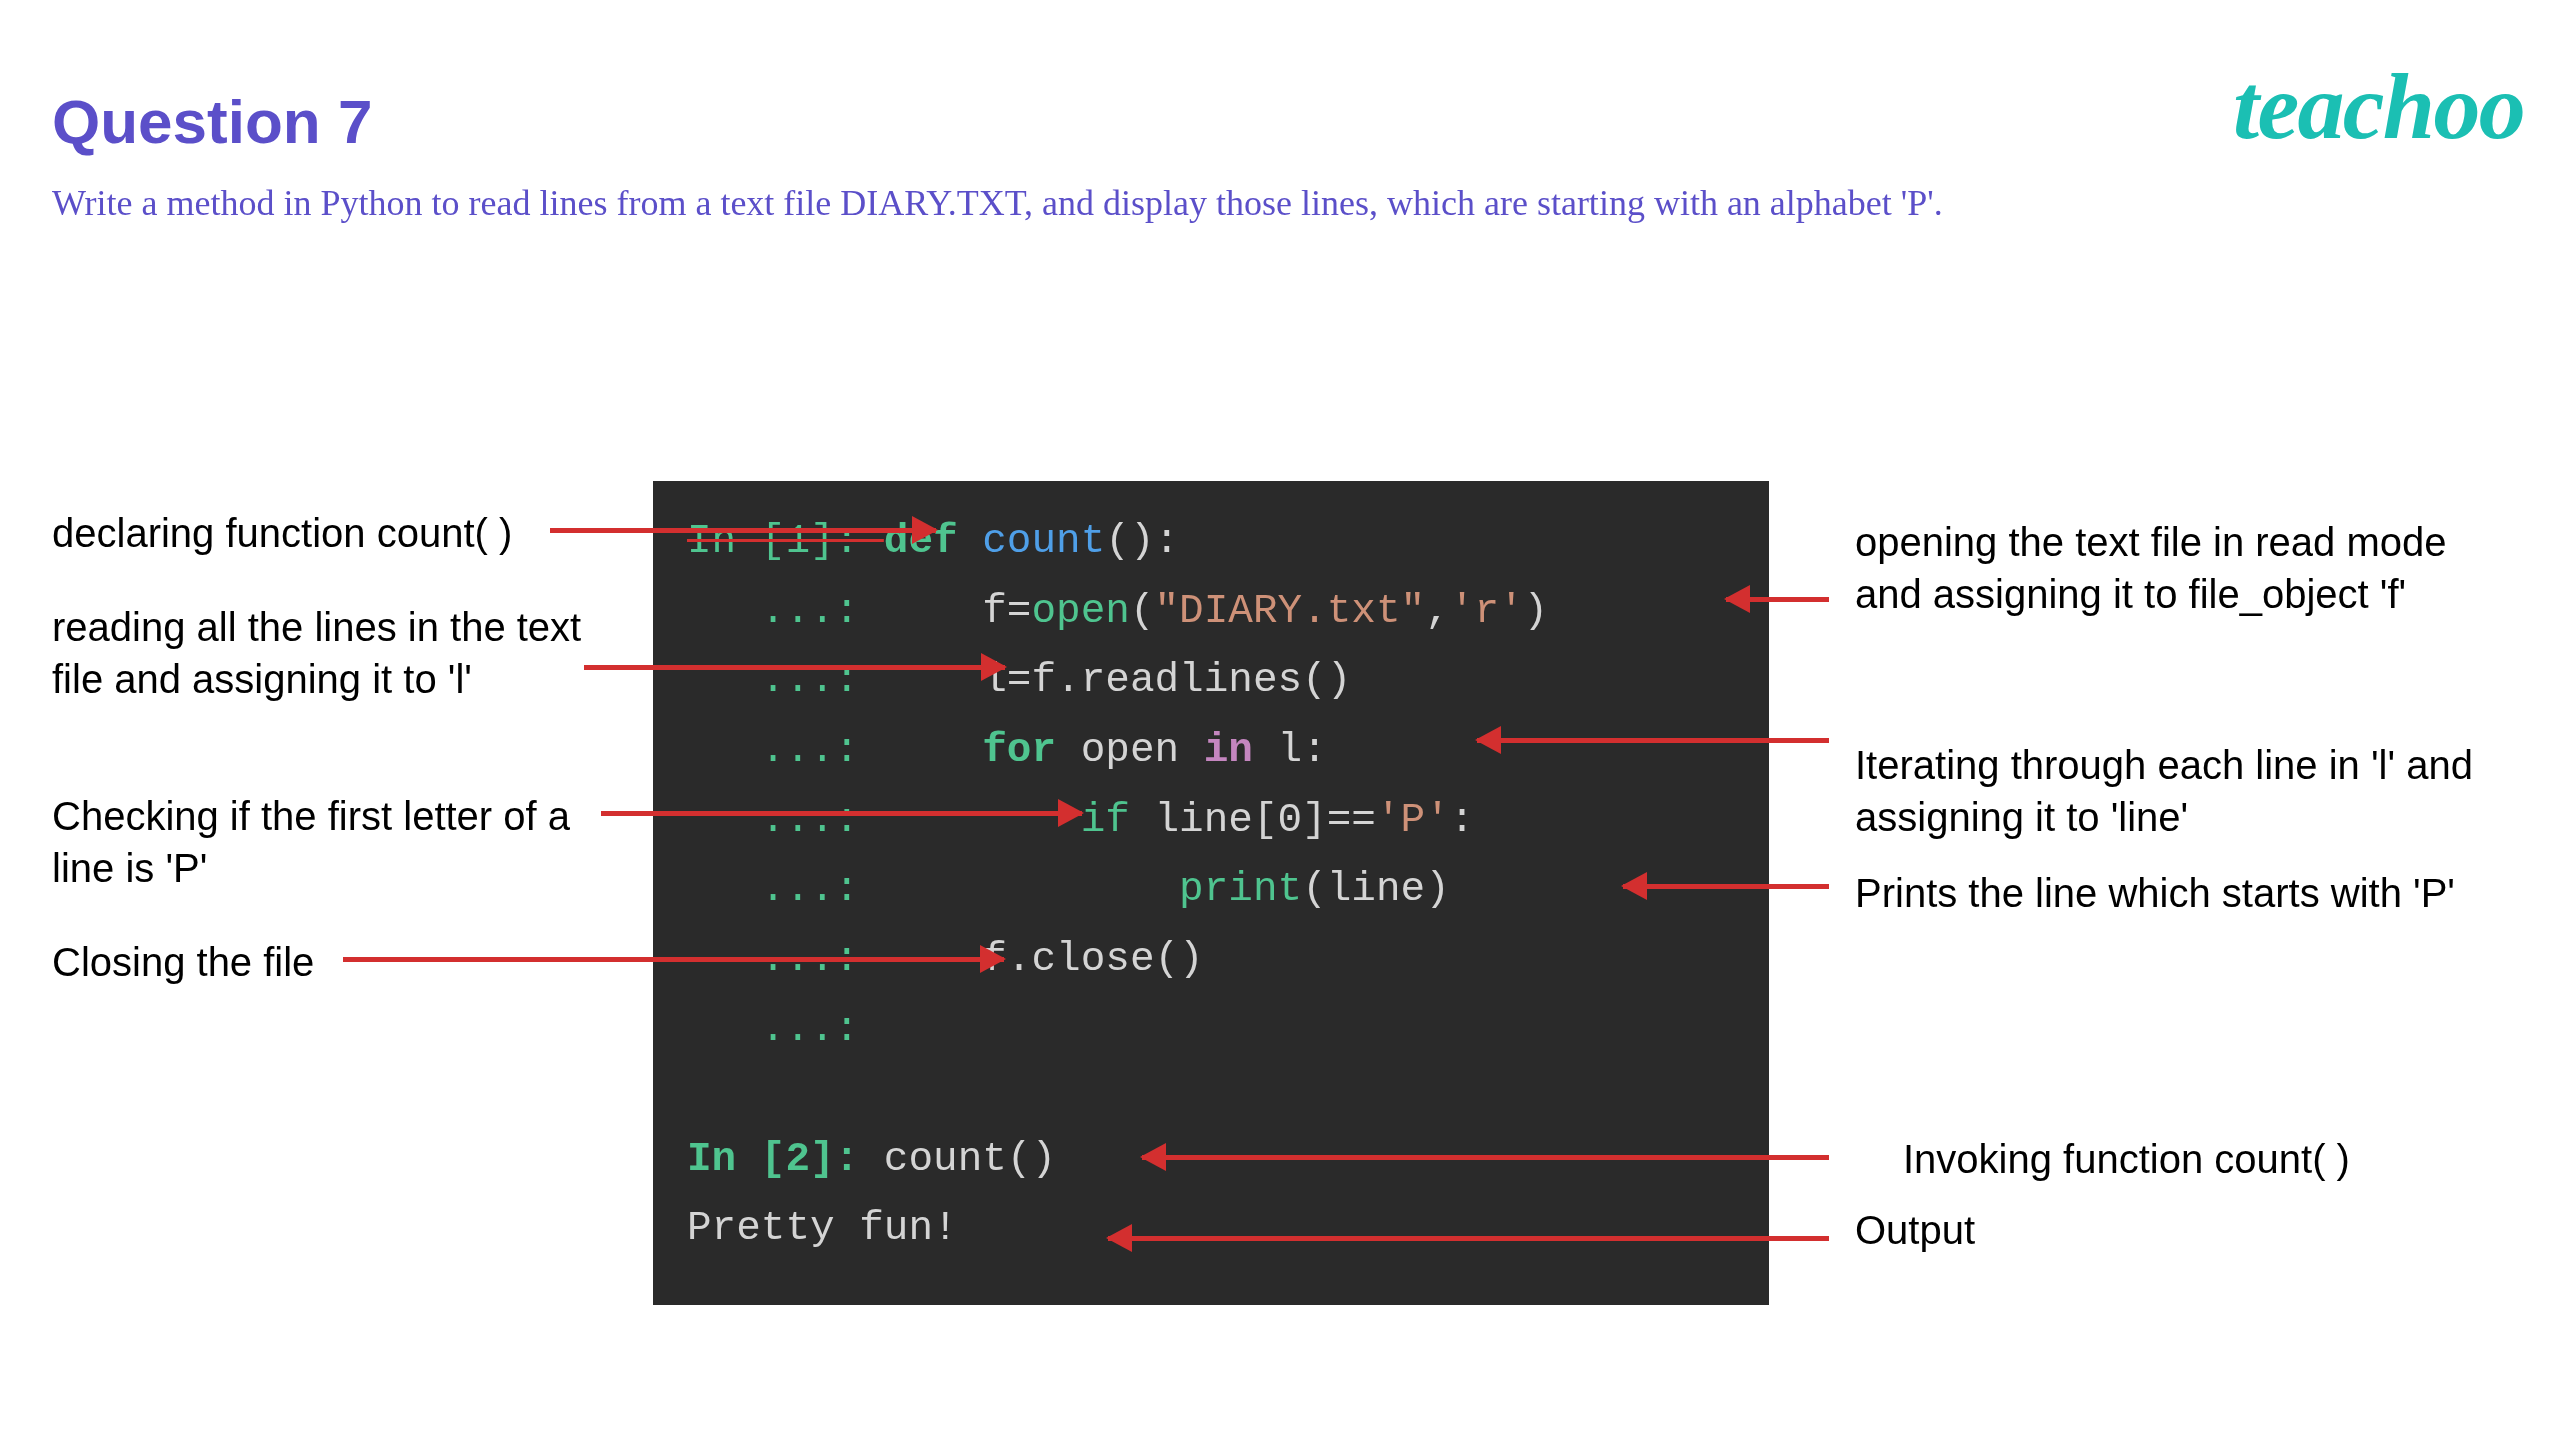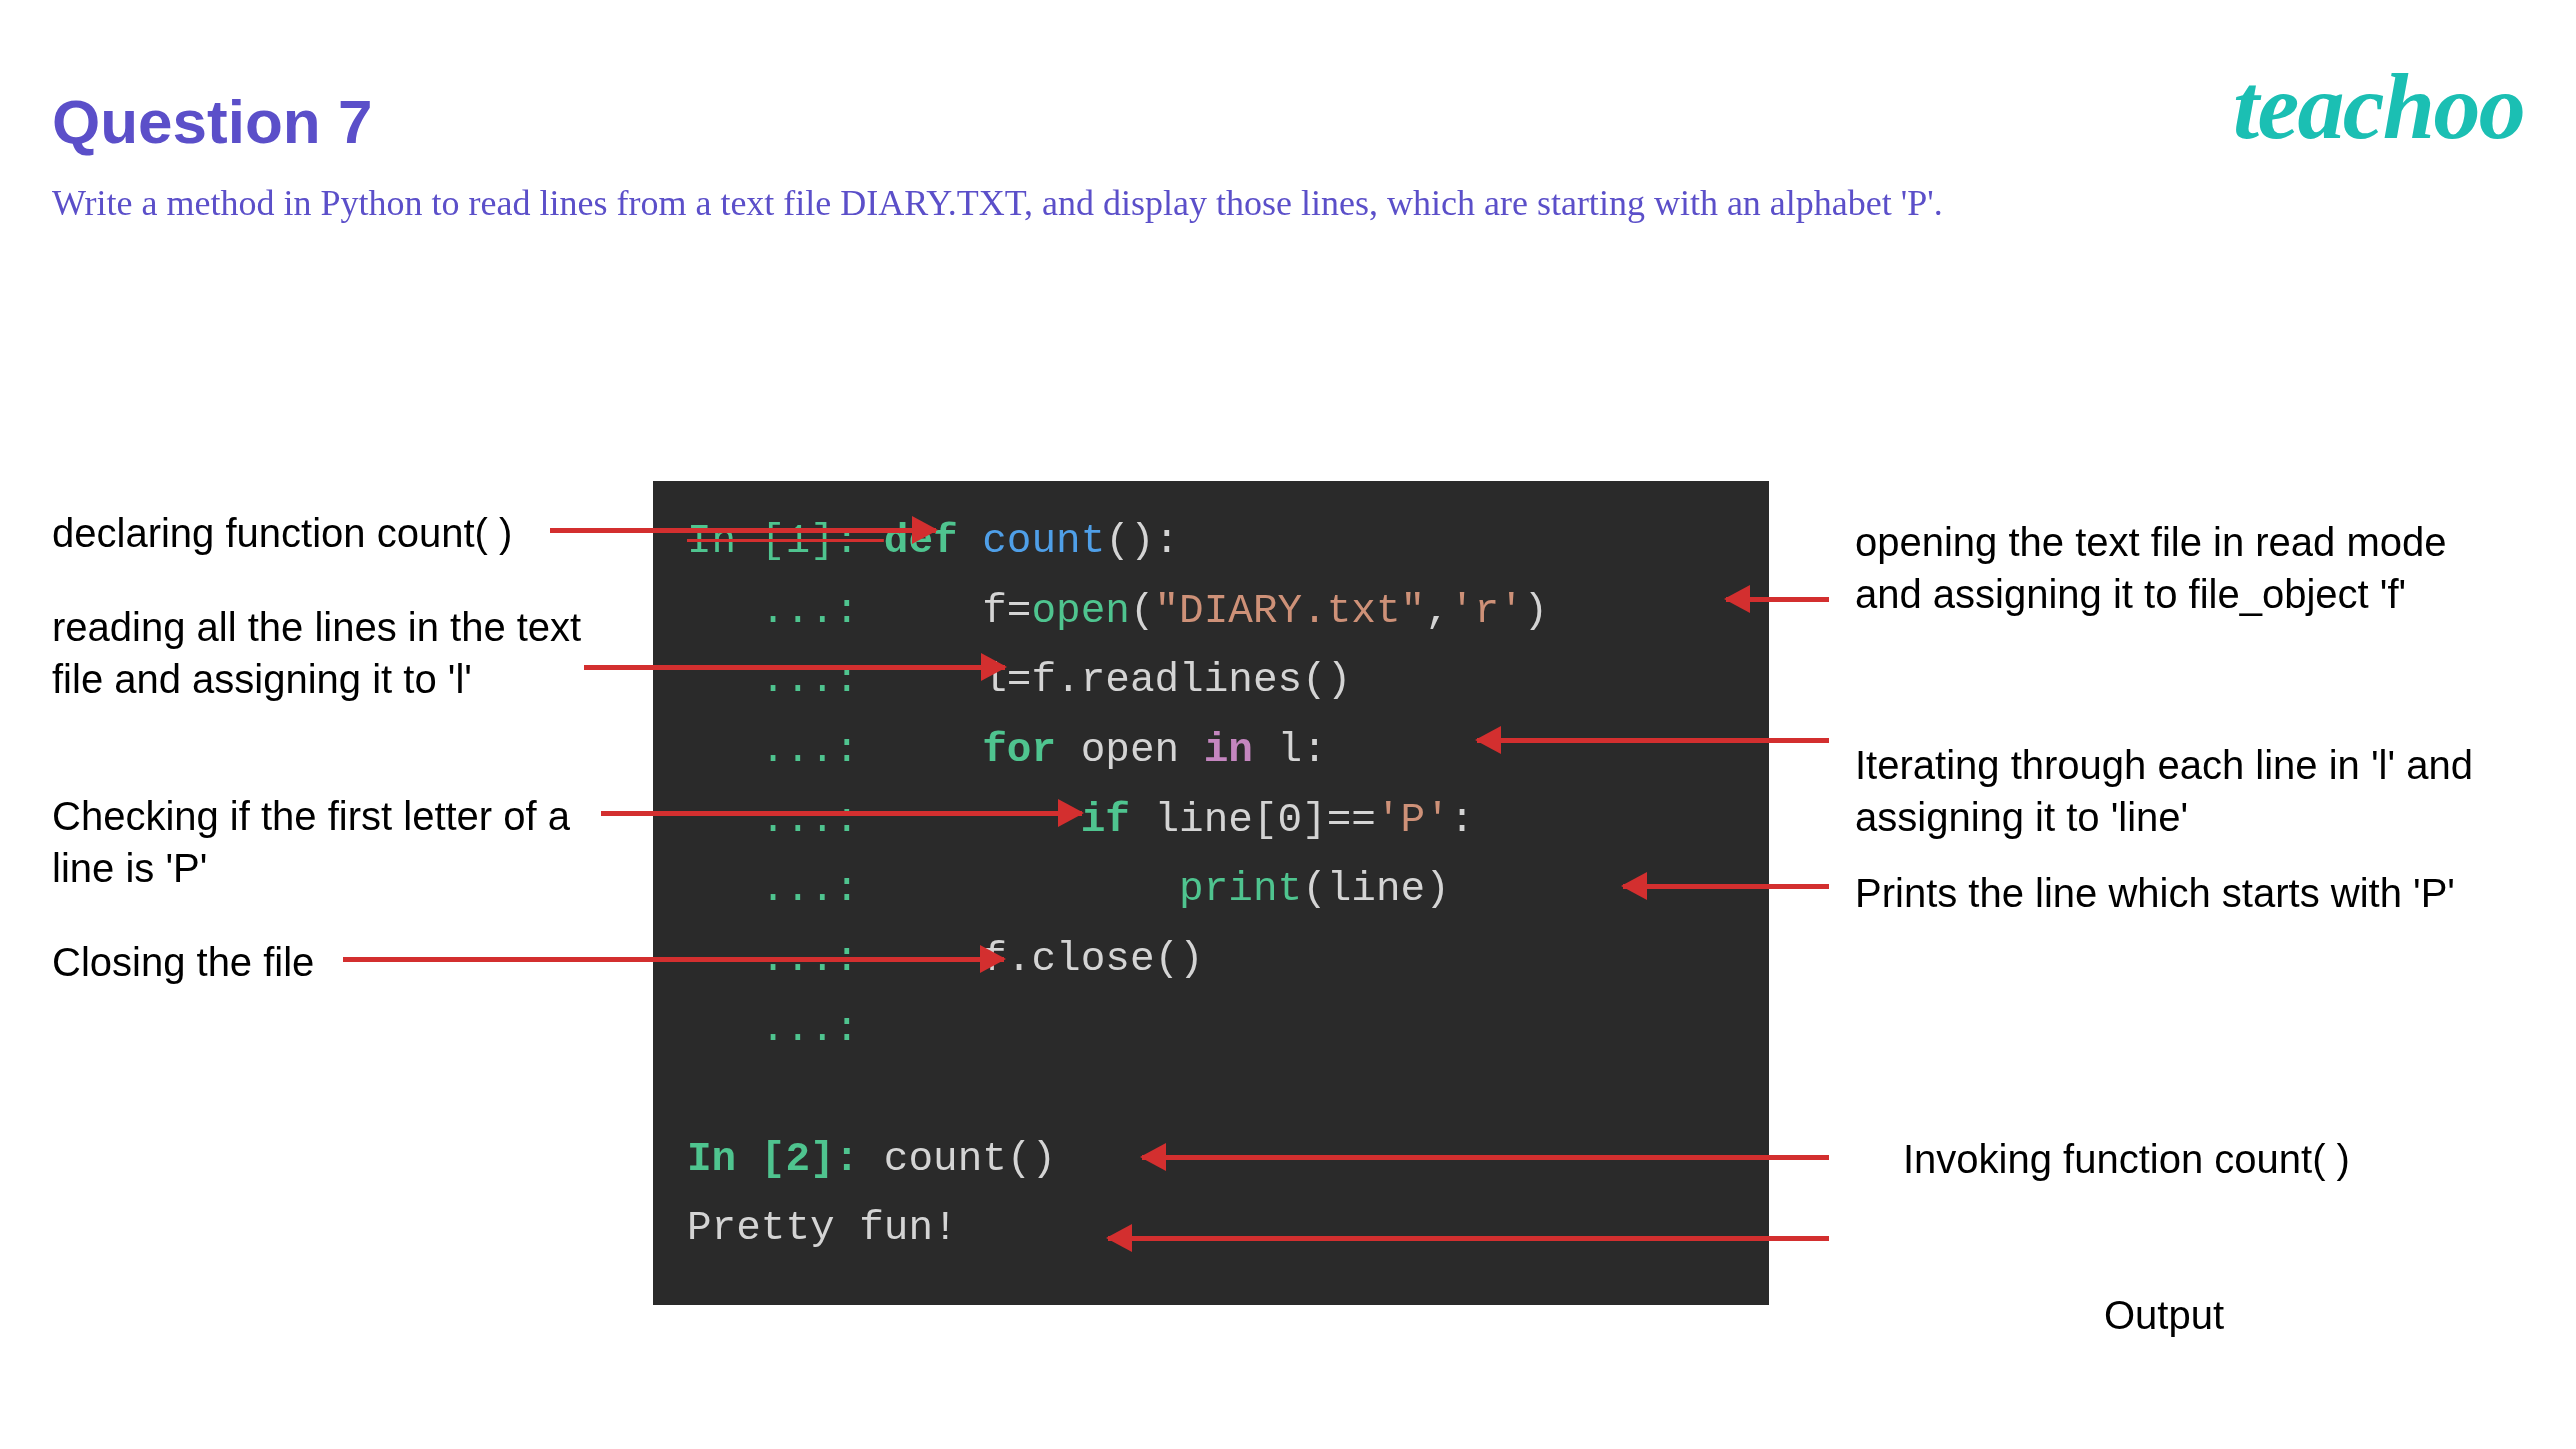--- a/index.html
+++ b/index.html
@@ -53,21 +53,21 @@
       font-size: 41px;
       line-height: 1.7;
       color: #d4d4d4;
     }
     .code-line { white-space: pre; }
     .prompt-in { color: #4fc48f; font-weight: bold; }
     .prompt-strike { color: #4fc48f; text-decoration: line-through; text-decoration-color: #d32f2f; text-decoration-thickness: 2.6px; }
     .prompt-dots { color: #4fc48f; }
     .kw-def { color: #4fc48f; font-weight: bold; }
     .kw-for { color: #4fc48f; font-weight: bold; }
-    .kw-if { color: #4fc48f; font-weight: bold; margin-top: 27px; }
+    .kw-if { color: #4fc48f; font-weight: normal; margin-top: 27px; }
     .kw-in { color: #c586c0; font-weight: bold; }
     .fn-name { color: #4f9fe8; }
     .fn-call { color: #4fc48f; }
     .str { color: #ce9178; }
     .punct { color: #d4d4d4; }
     .var { color: #d4d4d4; }
     .blank-line { height: 60px; }
 
     .annotation {
       position: absolute;
@@ -138,15 +138,15 @@
 
 <div class="annotation" style="left:1855px; top:721px; width:618px;margin-top:18px;">Iterating through each line in 'l' and assigning it to 'line'</div>
 <div class="arrow arrow-left" style="left:1477px; top:738px; width:352px;"></div>
 
 <div class="annotation" style="left:1855px; top:867px; width:687px;">Prints the line which starts with 'P'</div>
 <div class="arrow arrow-left" style="left:1623px; top:884px; width:206px;"></div>
 
 <div class="annotation" style="left:1855px; top:1133px; width:618px;margin-left:48px;">Invoking function count( )</div>
 <div class="arrow arrow-left" style="left:1142px; top:1155px; width:687px;"></div>
 
-<div class="annotation" style="left:1855px; top:1289px; width:618px;text-align:center;">Output</div>
+<div class="annotation" style="left:1855px; top:1204px; width:618px;">Output</div>
 <div class="arrow arrow-left" style="left:1108px; top:1236px; width:721px;"></div>
 
 
 </body></html>

